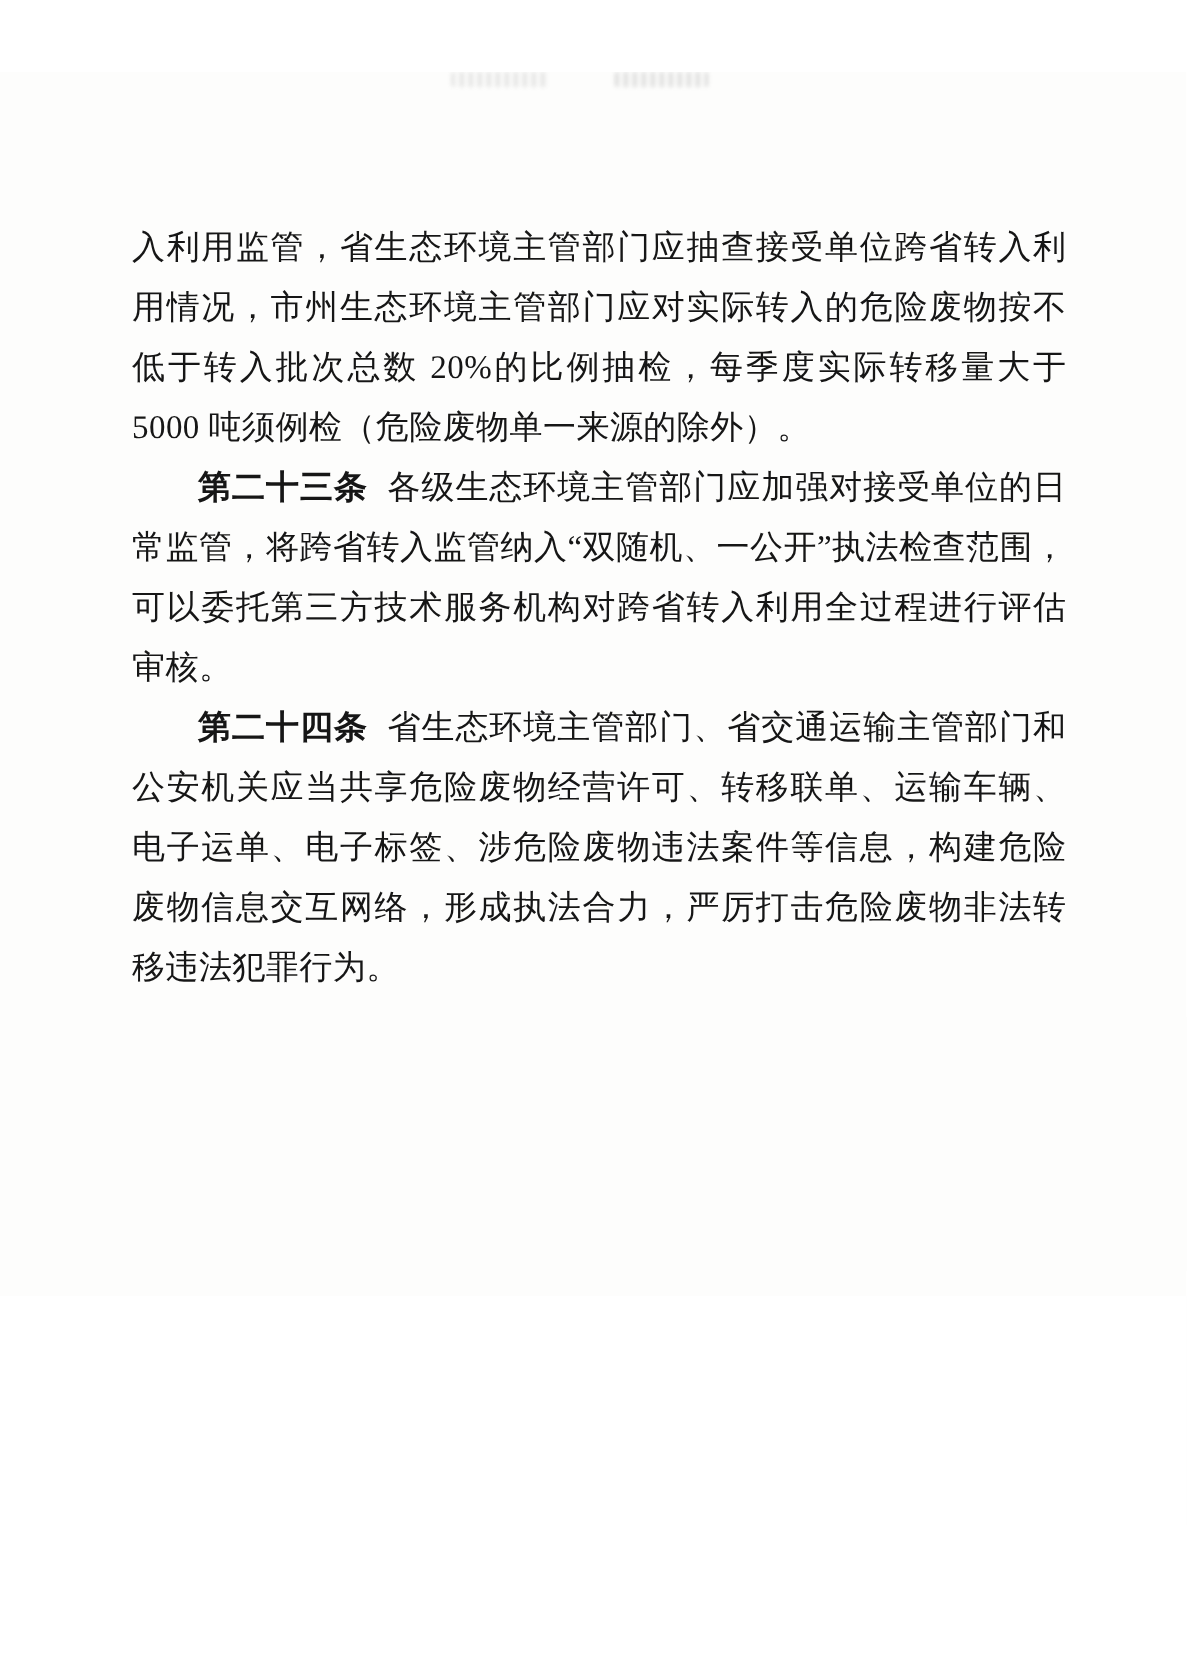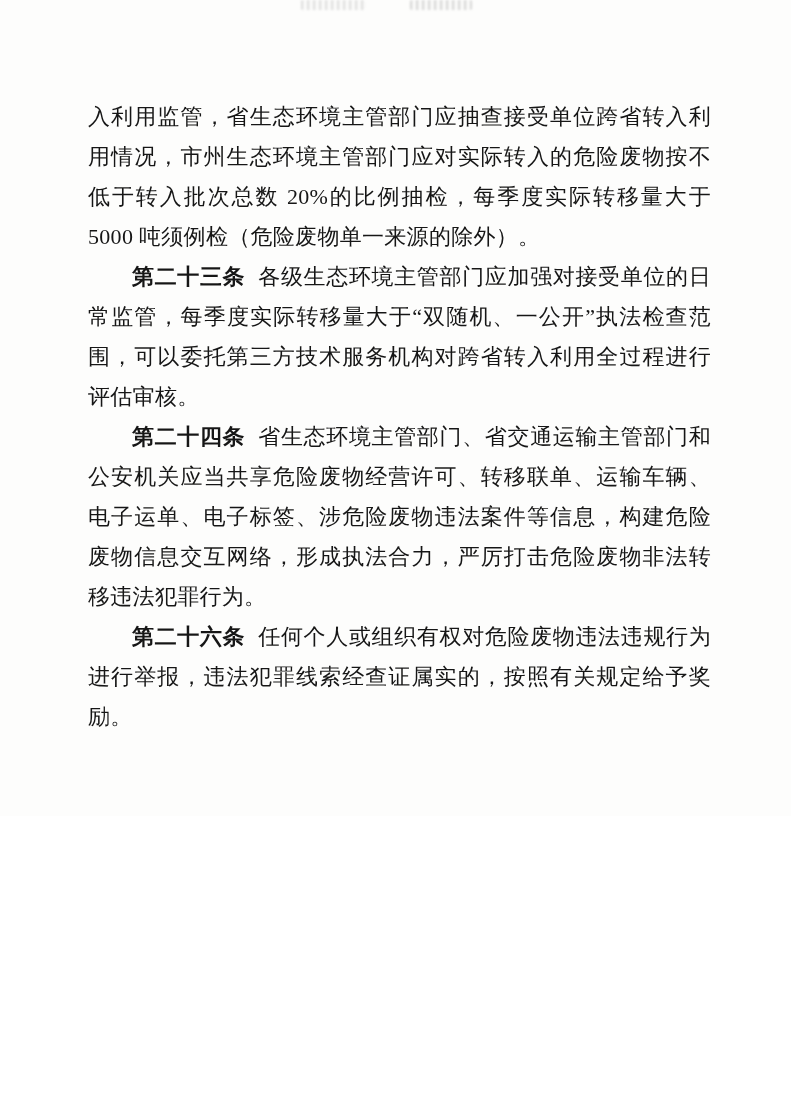--- a/index.html
+++ b/index.html
@@ -8,20 +8,21 @@
     background: #ffffff;
   }
   .page {
     position: relative;
     width: 791px;
     height: 816px;
     background: #fdfdfc;
     overflow: hidden;
     font-family: "Liberation Serif", "DejaVu Serif", serif;
     color: #161616;
+    margin-top: 48px;
   }
   
   .smudge {
     position: absolute;
     top: 0;
     height: 10px;
     background: repeating-linear-gradient(
       90deg,
       rgba(110,110,110,0.55) 0 2px,
       rgba(150,150,150,0.15) 2px 4px,
@@ -76,30 +77,27 @@
   <div class="smudge smudge-2"></div>
 
   <div class="content">
 
     <p class="para continuation">
       <span>入利用监管，省生态环境主管部门应抽查接受单位跨省转入利用情况，市州生态环境主管部门应对实际转入的危险废物按不低于转入批次总数 20%的比例抽检，每季度实际转移量大于 5000 吨须例检（危险废物单一来源的除外）。</span>
     </p>
 
 
     <p class="para">
-      <span class="term">第二十三条</span><span>各级生态环境主管部门应加强对接受单位的日常监管，每季度实际转移量大于“双随机、一公开”执法检查范围，可以委托第三方技术服务机构对跨省转入利用全过程进行评估审核。</span>
+      <span class="term">第二十三条</span><span>各级生态环境主管部门应加强对接受单位的日常监管，将跨省转入监管纳入“双随机、一公开”执法检查范围，可以委托第三方技术服务机构对跨省转入利用全过程进行评估审核。</span>
     </p>
 
     <p class="para">
       <span class="term">第二十四条</span><span>省生态环境主管部门、省交通运输主管部门和公安机关应当共享危险废物经营许可、转移联单、运输车辆、电子运单、电子标签、涉危险废物违法案件等信息，构建危险废物信息交互网络，形成执法合力，严厉打击危险废物非法转移违法犯罪行为。</span>
     </p>
 
 
-    <p class="para">
-      <span class="term">第二十六条</span><span>任何个人或组织有权对危险废物违法违规行为进行举报，违法犯罪线索经查证属实的，按照有关规定给予奖励。</span>
-    </p>
 
 
   </div>
 
   <div class="page-number">– 7 –</div>
 
 </div>
 
 </body></html>

